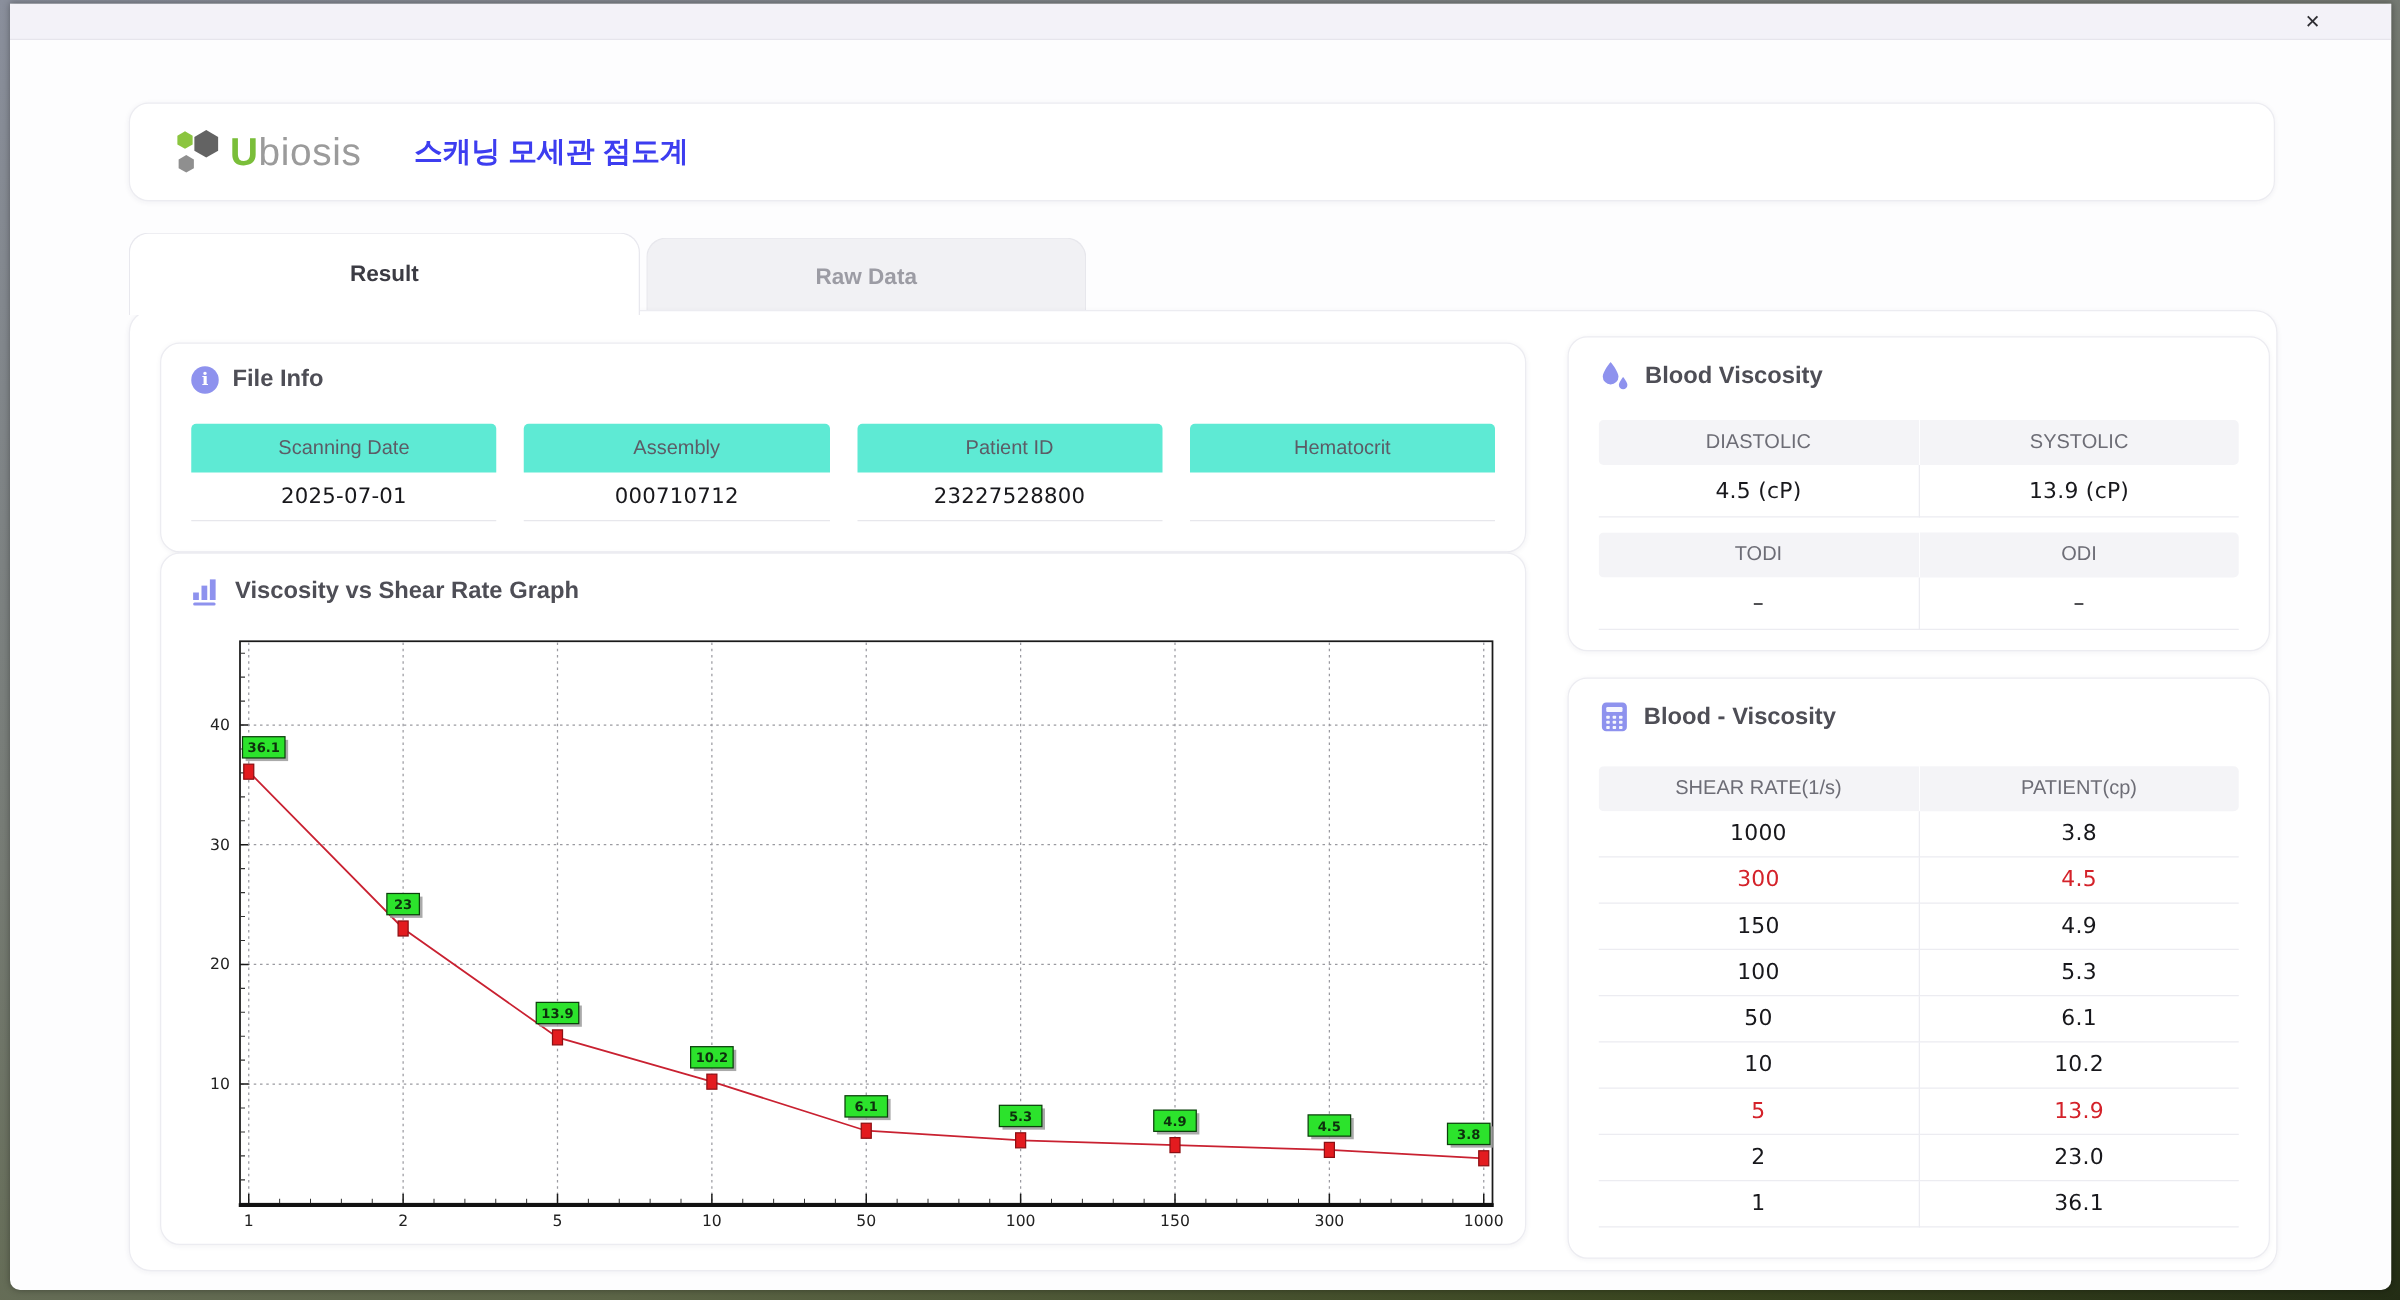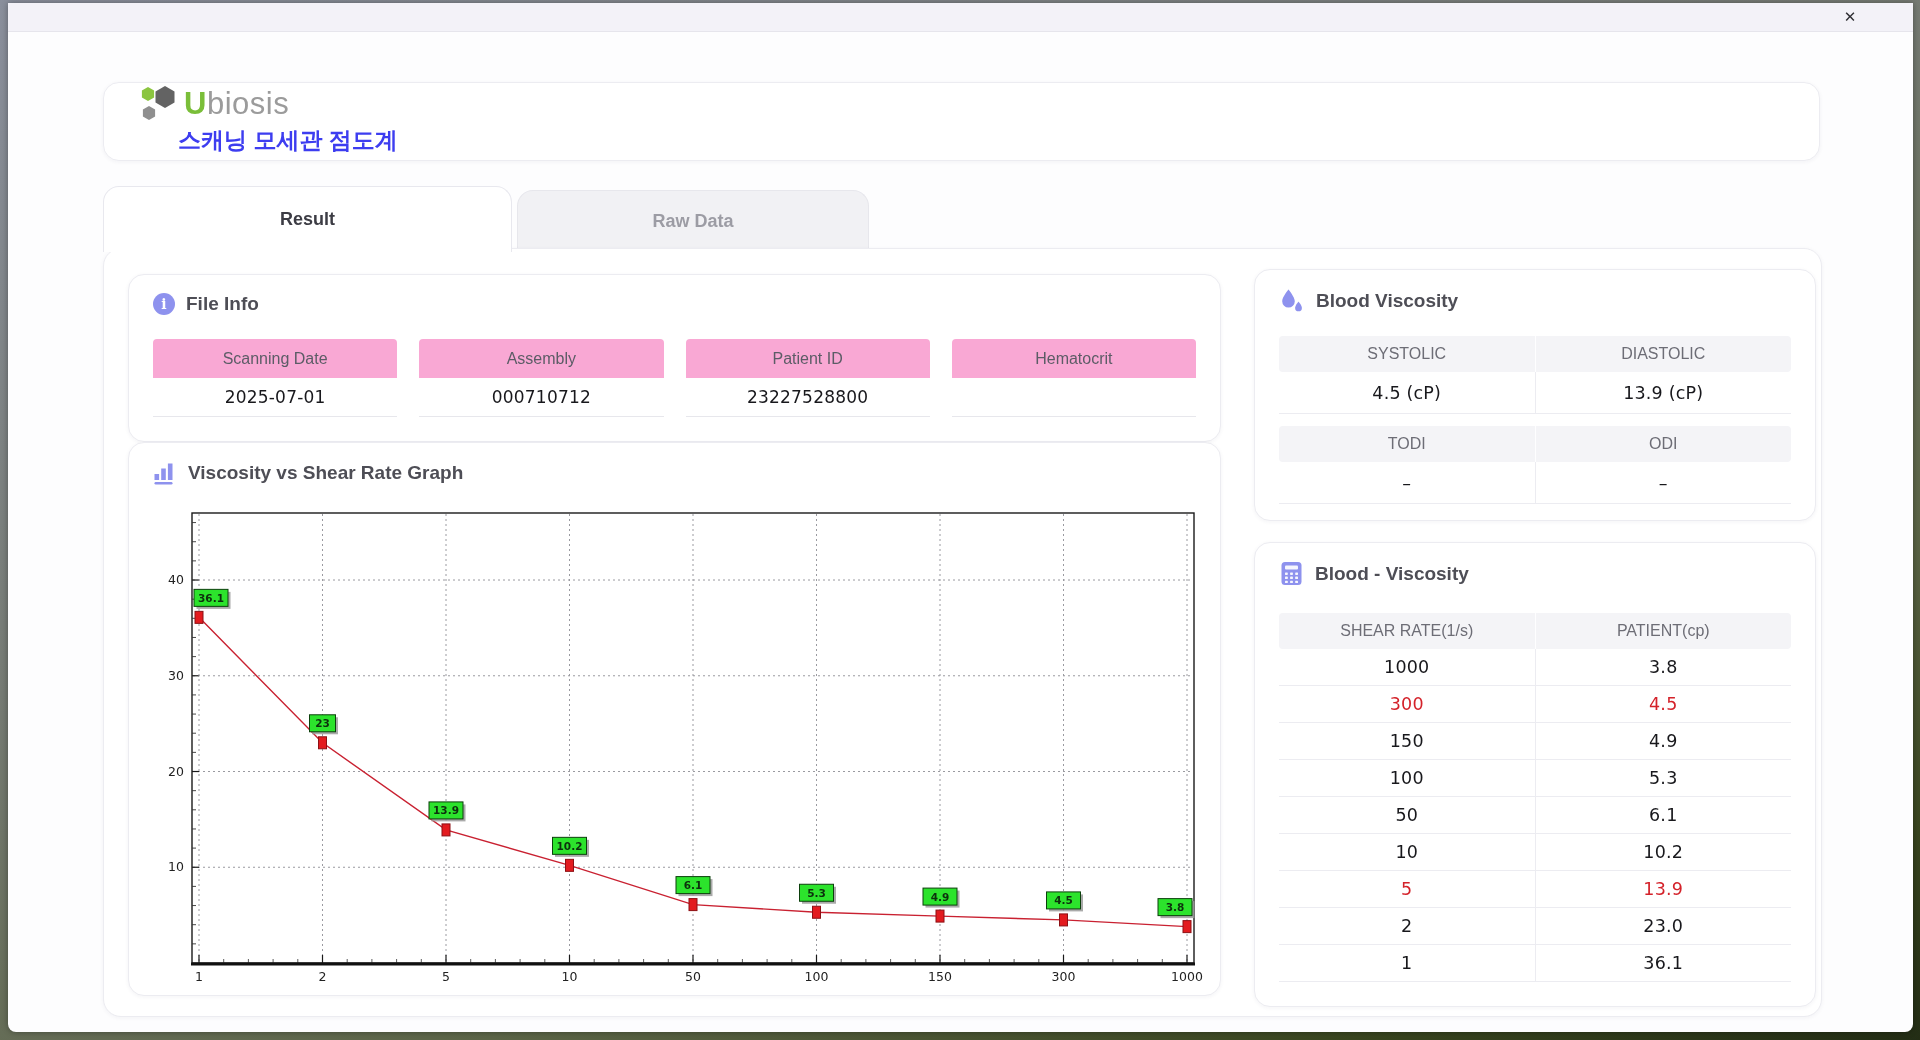--- a/index.html
+++ b/index.html
@@ -6,21 +6,21 @@
     font-family:"Liberation Sans",sans-serif;
     background:linear-gradient(160deg,#8a8f9c 0%,#767b74 40%,#5c6547 70%,#39451f 88%,#232d15 100%);}
   .num{font-family:"DejaVu Sans",sans-serif;letter-spacing:.2px;}
   #window{position:absolute;left:8px;top:3px;width:1905px;height:1029px;background:#fdfdfe;
     border-radius:0 0 8px 8px;overflow:hidden;box-shadow:0 0 6px rgba(0,0,0,.35);}
   #titlebar{position:absolute;left:0;top:0;width:100%;height:28px;background:#f3f2f8;border-bottom:1px solid #e6e5ec;}
   #close-btn{position:absolute;right:52px;top:3px;width:22px;height:22px;display:flex;align-items:center;justify-content:center;
     font-size:15px;color:#2e2e33;cursor:pointer;}
   .card{position:absolute;background:#fff;border:1px solid #ececf1;border-radius:16px;
     box-shadow:0 1px 4px rgba(40,40,80,.05);}
-  #header-card{left:95px;top:79px;width:1717px;height:79px;display:flex;padding:0 32px;box-sizing:border-box;flex-direction:column;}
+  #header-card{left:95px;top:79px;width:1717px;height:79px;display:flex;align-items:center;padding:0 32px;box-sizing:border-box;}
   .logo-wrap{display:flex;align-items:center;gap:4px;}
   .brand{font-size:31px;letter-spacing:.5px;}
   .brand .u{color:#7abe39;font-weight:700;}
   .brand .rest{color:#9b9b9b;font-weight:500;}
   #app-title{margin-left:42px;font-size:23px;font-weight:700;color:#3d3df0;}
   
   #tabs{position:absolute;left:95px;top:183px;width:1717px;height:66px;}
   .tab{position:absolute;top:0;box-sizing:border-box;display:flex;align-items:center;justify-content:center;
     font-size:18px;font-weight:700;border-radius:16px 16px 0 0;cursor:pointer;}
   #tab-result{left:0;width:409px;height:66px;background:#fff;border:1px solid #e8e8ee;border-bottom:none;color:#3c3c44;z-index:3;}
@@ -28,21 +28,21 @@
   
   #tab-panel{left:95px;top:245px;width:1717px;height:767px;border-radius:18px;z-index:2;}
   .section-head{display:flex;align-items:center;gap:11px;padding:18px 24px 0 24px;}
   .section-title{font-size:19px;font-weight:700;color:#4e4e56;}
   .icon-badge{width:22px;height:22px;border-radius:50%;background:#8e92ee;color:#fff;display:flex;align-items:center;justify-content:center;
     font-family:"DejaVu Serif",serif;font-weight:700;font-size:14px;flex:0 0 auto;}
   
   #file-info-card{left:24px;top:25px;width:1091px;height:166px;}
   #file-info-fields{position:absolute;left:24px;right:24px;top:64px;display:flex;gap:22px;}
   .fi-col{flex:1;}
-  .fi-label{height:39px;background:#f9a8d4;border-radius:4px 4px 0 0;display:flex;align-items:center;justify-content:center;
+  .fi-label{height:39px;background:#5eead4;border-radius:4px 4px 0 0;display:flex;align-items:center;justify-content:center;
     font-size:16px;color:#5c5c66;font-weight:500;}
   .fi-value{height:38px;border-bottom:1px solid #e7e7ec;display:flex;align-items:center;justify-content:center;
     font-size:17px;color:#18181c;}
   
   #graph-card{left:24px;top:193px;width:1091px;height:552px;}
   #viscosity-chart{position:absolute;left:0;top:58px;width:1091px;height:492px;}
   .tick{font-family:"DejaVu Sans",sans-serif;font-size:12.5px;fill:#222;}
   .plabel{font-family:"DejaVu Sans",sans-serif;font-size:10.5px;font-weight:700;fill:#0d300d;}
   
   #bv-card{left:1150px;top:20px;width:560px;height:250px;}
@@ -265,22 +265,22 @@
       <div class="section-head">
         <svg class="drop-icon" width="26" height="26" viewBox="0 0 26 26">
           <path d="M9.5 1.5 C9.5 1.5 3.2 9 3.2 13.2 a6.3 6.3 0 0 0 12.6 0 C15.8 9 9.5 1.5 9.5 1.5 Z" fill="#8e92ee"></path>
           <path d="M19.5 13.5 C19.5 13.5 16.1 17.6 16.1 19.9 a3.4 3.4 0 0 0 6.8 0 C22.9 17.6 19.5 13.5 19.5 13.5 Z" fill="#8e92ee"></path>
         </svg>
         <div class="section-title">Blood Viscosity</div>
       </div>
       <div id="bv-table" class="tbl">
   <div class="bv-group">
     <div class="trow thead">
+      <div class="cell">DIASTOLIC</div>
       <div class="cell">SYSTOLIC</div>
-      <div class="cell">DIASTOLIC</div>
     </div>
     <div class="trow tval">
       <div class="cell num">4.5 (cP)</div>
       <div class="cell num">13.9 (cP)</div>
     </div>
   </div>
 
   <div class="bv-group">
     <div class="trow thead">
       <div class="cell">TODI</div>

